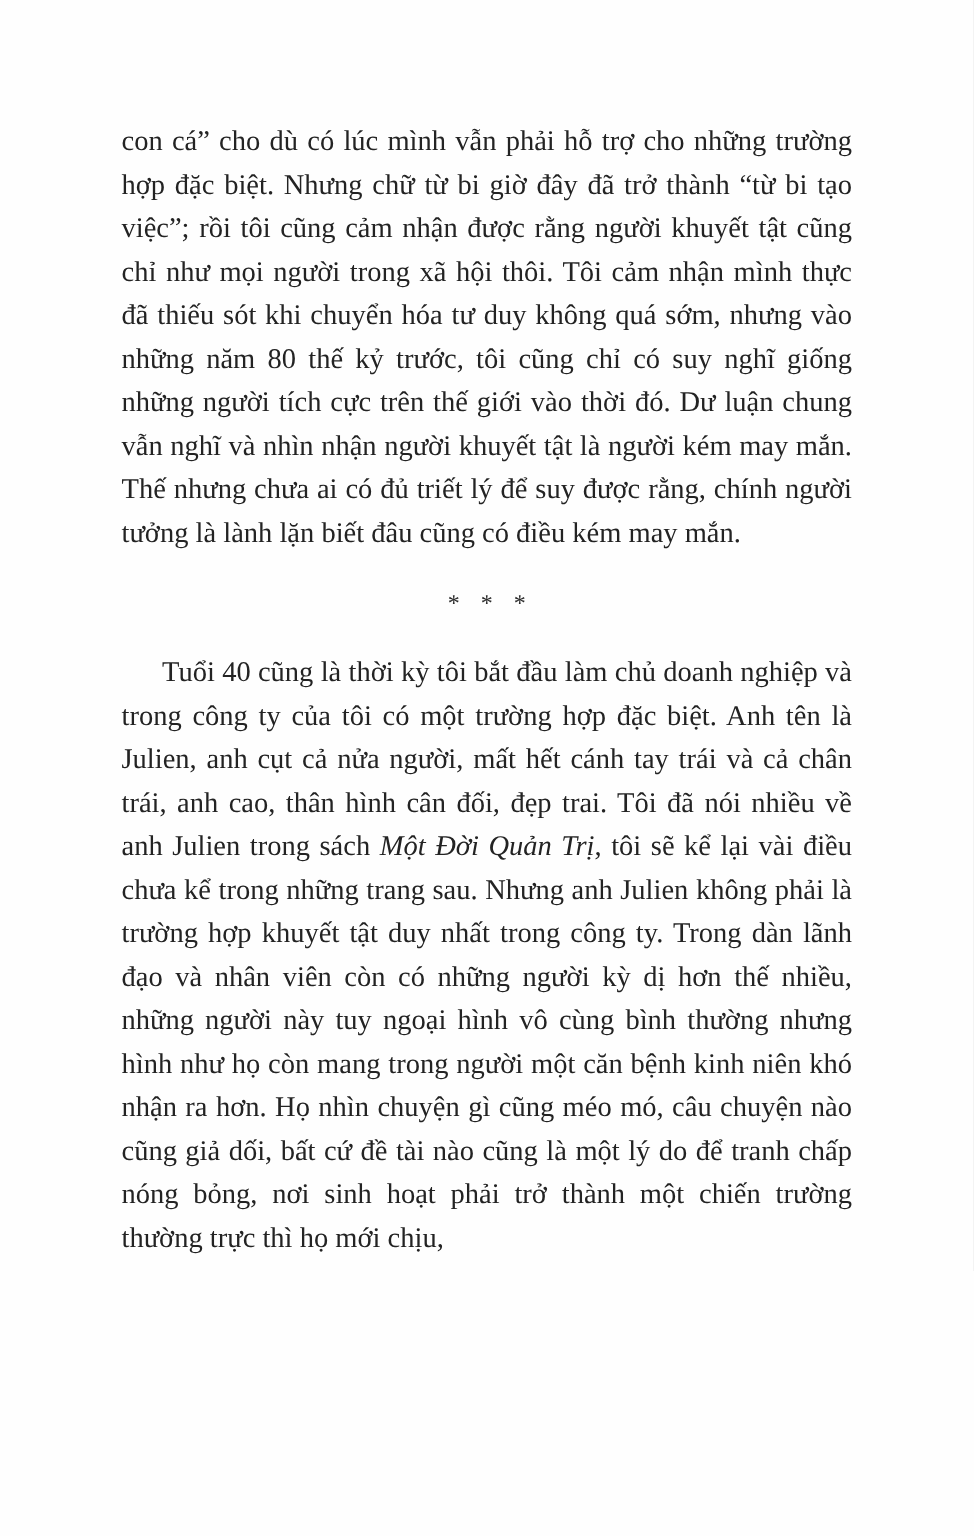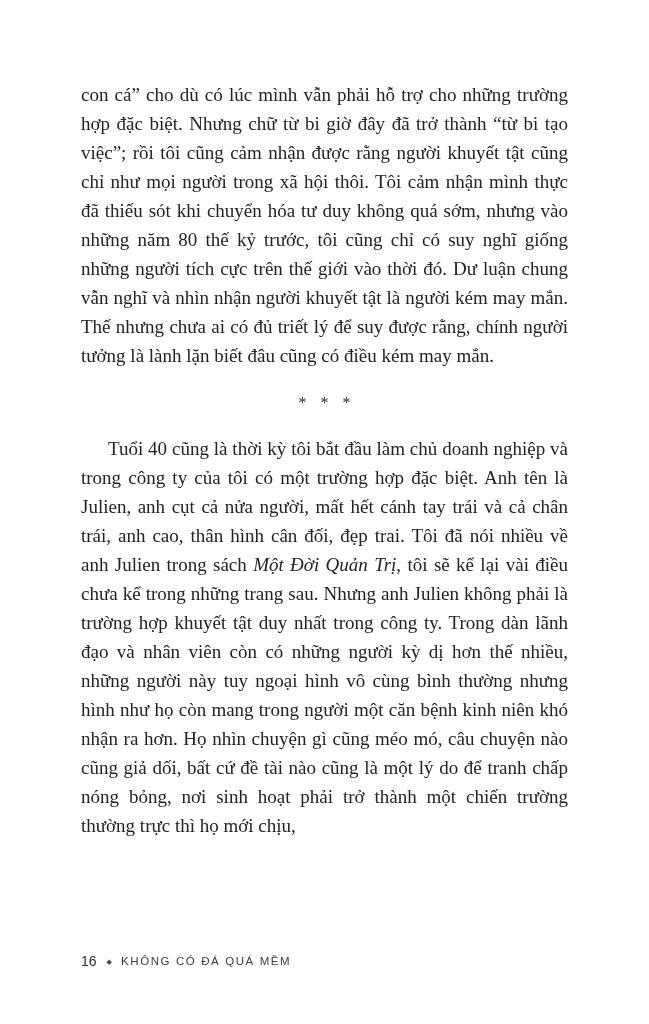--- a/index.html
+++ b/index.html
@@ -1,15 +1,15 @@
 <!DOCTYPE html>
 <html><head>
 <meta charset="utf-8">
 <style>
-  * { margin: 0; padding: 0; box-sizing: border-box; }
+  * { margin: 0; padding: 0; box-sizing: border-box; font-family: Liberation Serif, serif; }
 
   html, body {
     background: #e9e9e9;
   }
 
   .book-page {
     position: relative;
     width: 649px;
     height: 1024px;
     margin: 0 auto;
@@ -91,19 +91,14 @@
   <div class="text-block">
 
     <p class="para no-indent">con cá” cho dù có lúc mình vẫn phải hỗ trợ cho những trường hợp đặc biệt. Nhưng chữ từ bi giờ đây đã trở thành “từ bi tạo việc”; rồi tôi cũng cảm nhận được rằng người khuyết tật cũng chỉ như mọi người trong xã hội thôi. Tôi cảm nhận mình thực đã thiếu sót khi chuyển hóa tư duy không quá sớm, nhưng vào những năm 80 thế kỷ trước, tôi cũng chỉ có suy nghĩ giống những người tích cực trên thế giới vào thời đó. Dư luận chung vẫn nghĩ và nhìn nhận người khuyết tật là người kém may mắn. Thế nhưng chưa ai có đủ triết lý để suy được rằng, chính người tưởng là lành lặn biết đâu cũng có điều kém may mắn.</p>
 
     <div class="separator">* * *</div>
 
     <p class="para indent"><span>Tuổi 40 cũng là thời kỳ tôi bắt đầu làm chủ doanh nghiệp và trong công ty của tôi có một trường hợp đặc biệt. Anh tên là Julien, anh cụt cả nửa người, mất hết cánh tay trái và cả chân trái, anh cao, thân hình cân đối, đẹp trai. Tôi đã nói nhiều về anh Julien trong sách </span><em class="book-title">Một Đời Quản Trị</em><span>, tôi sẽ kể lại vài điều chưa kể trong những trang sau. Nhưng anh Julien không phải là trường hợp khuyết tật duy nhất trong công ty. Trong dàn lãnh đạo và nhân viên còn có những người kỳ dị hơn thế nhiều, những người này tuy ngoại hình vô cùng bình thường nhưng hình như họ còn mang trong người một căn bệnh kinh niên khó nhận ra hơn. Họ nhìn chuyện gì cũng méo mó, câu chuyện nào cũng giả dối, bất cứ đề tài nào cũng là một lý do để tranh chấp nóng bỏng, nơi sinh hoạt phải trở thành một chiến trường thường trực thì họ mới chịu,</span></p>
 
   </div>
 
-  <div class="page-footer">
-    <span class="page-number">16</span>
-    <span class="diamond-icon">◆</span>
-    <span class="running-head">KHÔNG CÓ ĐÁ QUÁ MỀM</span>
-  </div>
 
 </div>
 
 </body></html>

